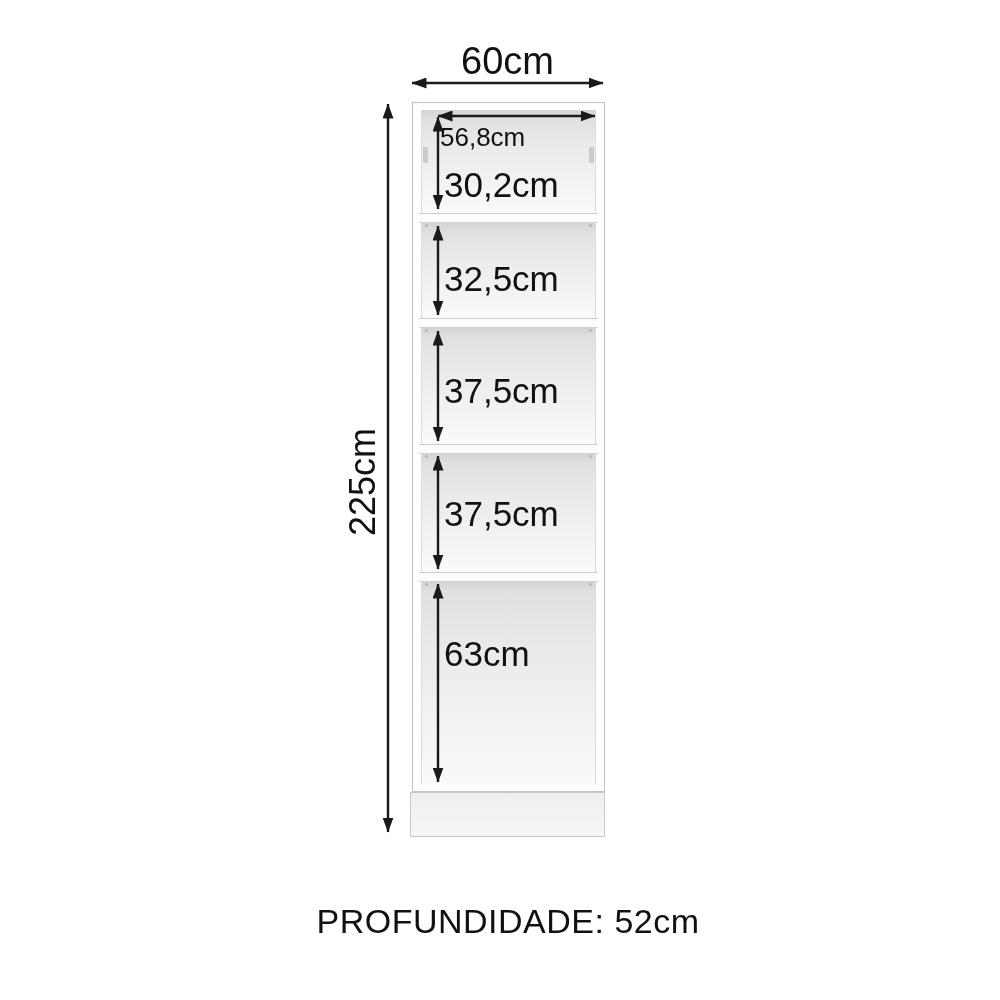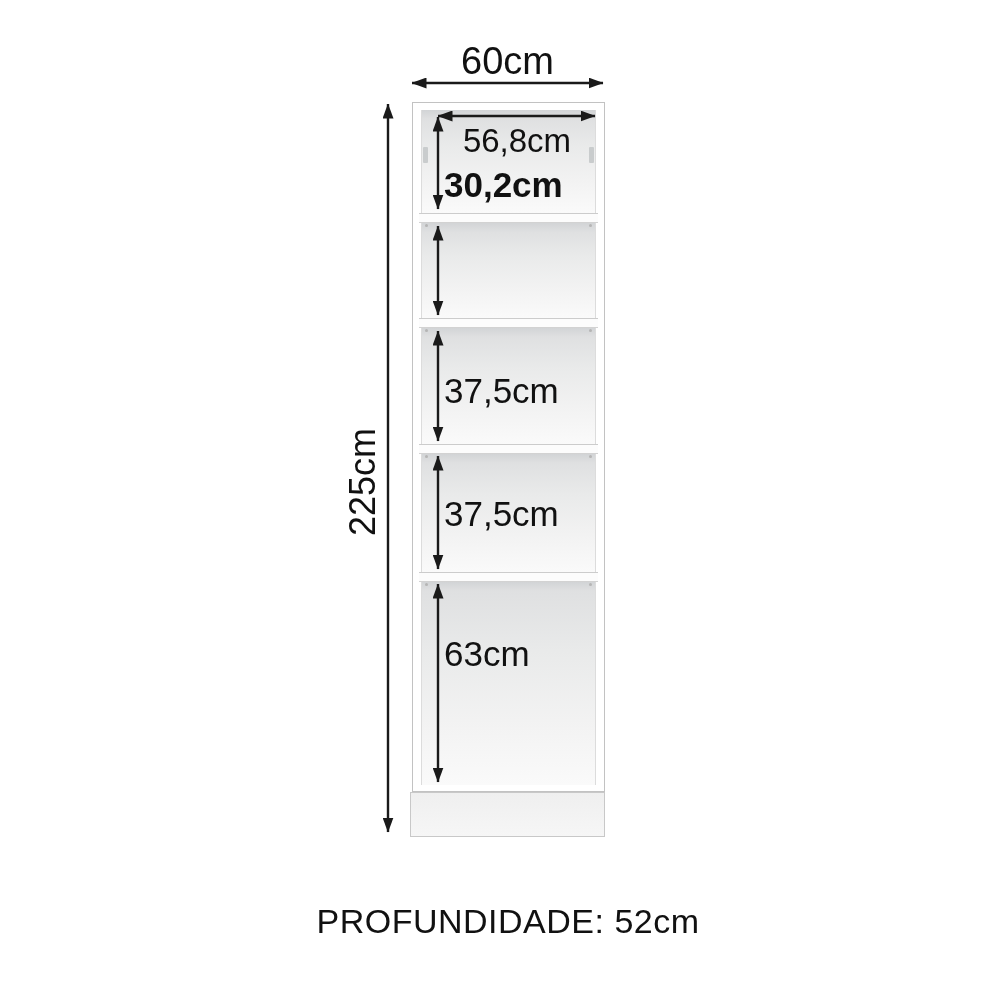--- a/index.html
+++ b/index.html
@@ -56,23 +56,23 @@
   svg.arrows line{stroke:var(--arrow);stroke-width:2.4;}
   svg.arrows .head{fill:var(--arrow);}
   
   .dim{position:absolute;line-height:1.08;white-space:nowrap;color:var(--dimension-text);}
   .width-label{left:412px;top:41px;width:191px;text-align:center;font-size:38px;}
   .height-label{
     left:283px;top:462px;width:160px;height:40px;
     display:flex;align-items:center;justify-content:center;
     transform:rotate(-90deg);font-size:36px;
   }
-  .inner-width-label{left:440px;top:123px;width:154px;text-align:center;font-size:33px;}
+  .inner-width-label{left:440px;top:123px;width:154px;text-align:left;font-size:26px;}
   .sec-label{left:444px;font-size:35px;}
-  .sec-0{top:166px;font-weight:bold;} .sec-1{top:260px;} .sec-2{top:372px;} .sec-3{top:495px;} .sec-4{top:635px;}
+  .sec-0{top:166px;} .sec-1{top:260px;} .sec-2{top:372px;} .sec-3{top:495px;} .sec-4{top:635px;}
   .depth-label{left:8px;top:903px;width:1000px;text-align:center;font-size:34px;letter-spacing:0.5px;}
 </style>
 </head>
 <body>
 
 <div class="stage">
 
   <div class="cabinet">
     <div class="compartment c1"></div>
     <div class="compartment c2"></div>
@@ -101,18 +101,19 @@
     <line x1="438" y1="226" x2="438" y2="315" marker-start="url(#ah)" marker-end="url(#ah)"></line>
     <line x1="438" y1="331" x2="438" y2="441" marker-start="url(#ah)" marker-end="url(#ah)"></line>
     <line x1="438" y1="456" x2="438" y2="569" marker-start="url(#ah)" marker-end="url(#ah)"></line>
     <line x1="438" y1="584" x2="438" y2="782" marker-start="url(#ah)" marker-end="url(#ah)"></line>
   </svg>
 
   <div class="dim width-label">60cm</div>
   <div class="dim height-label">225cm</div>
   <div class="dim inner-width-label">56,8cm</div>
   <div class="dim sec-label sec-0">30,2cm</div>
+  <div class="dim sec-label sec-1">32,5cm</div>
   <div class="dim sec-label sec-2">37,5cm</div>
   <div class="dim sec-label sec-3">37,5cm</div>
   <div class="dim sec-label sec-4">63cm</div>
   <div class="dim depth-label">PROFUNDIDADE: 52cm</div>
 
 </div>
 
 </body></html>

